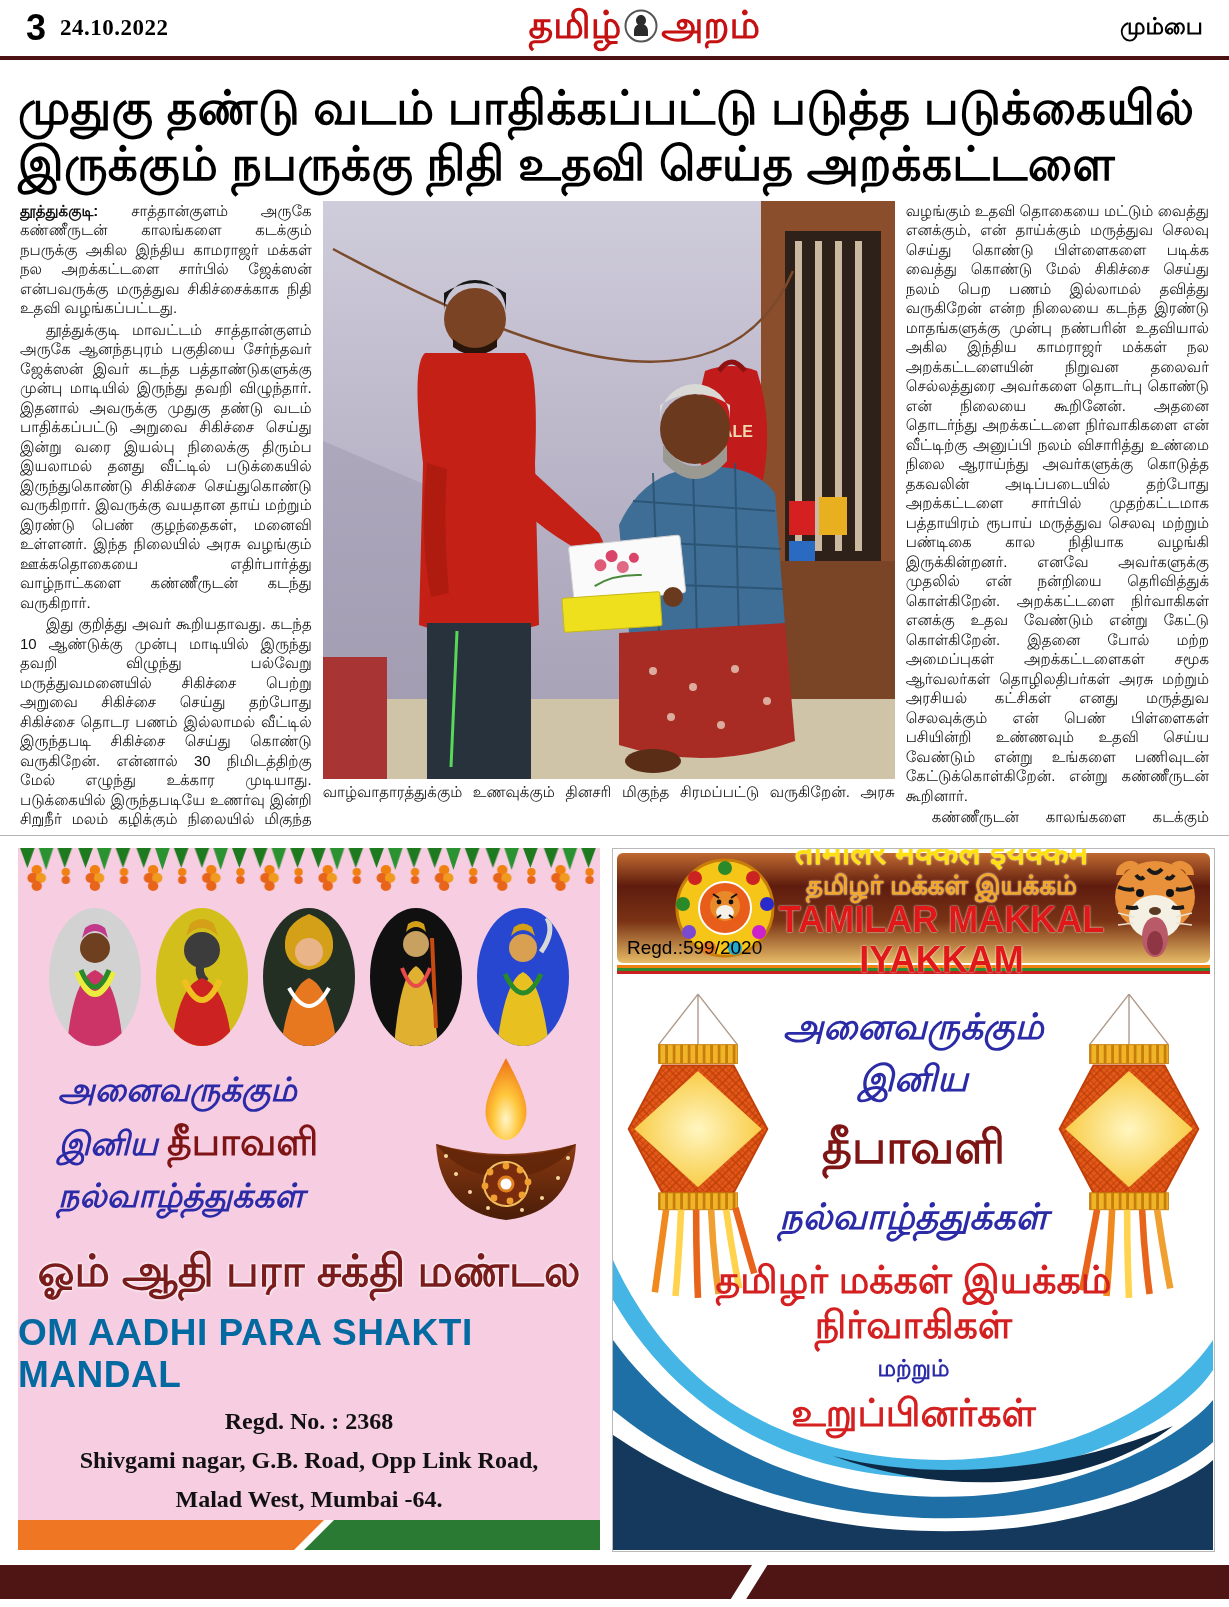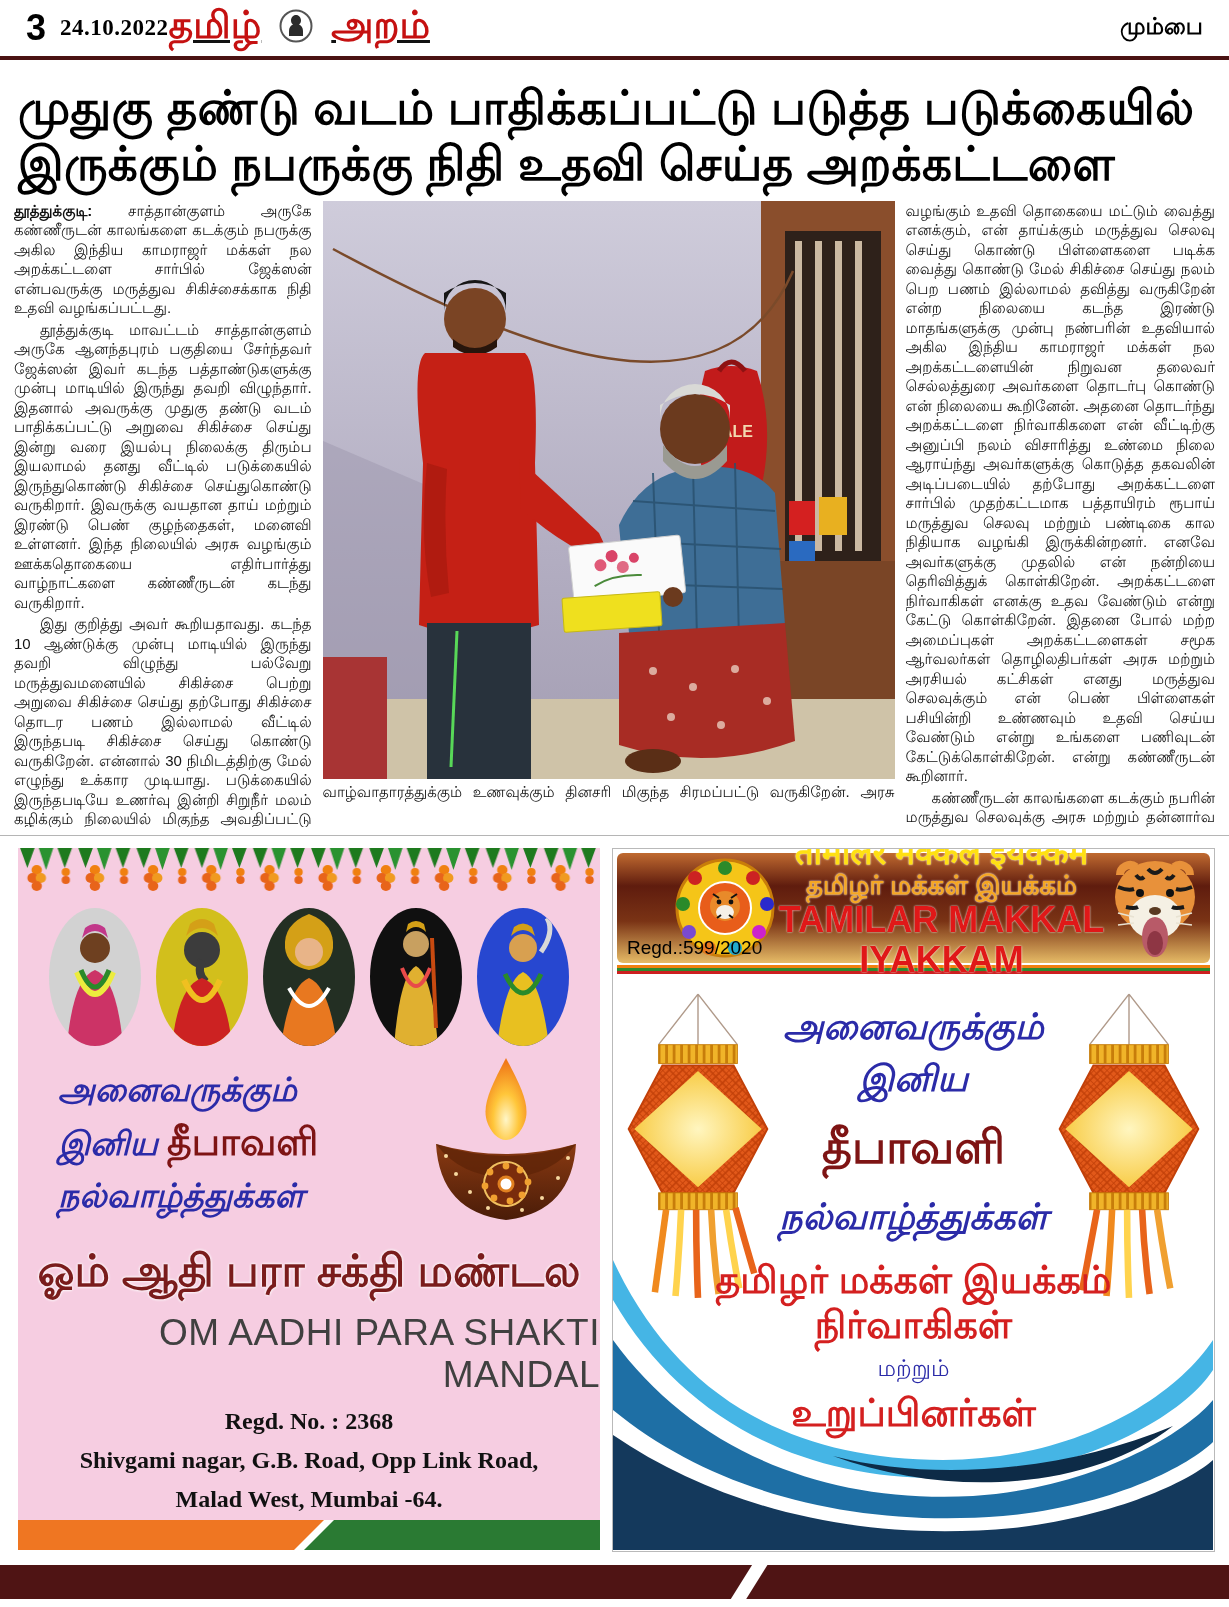--- a/index.html
+++ b/index.html
@@ -4,30 +4,30 @@
 <style>
   html,body{margin:0;padding:0;background:#e8e8e8;}
   .page{position:relative;width:1229px;height:1607px;margin:0 auto;background:#ffffff;
         font-family:"Liberation Sans",sans-serif;color:#111;overflow:hidden;}
 
   
   .masthead-bar{display:flex;align-items:center;height:56px;padding:0 26px;
                 border-bottom:4px solid #4a1212;}
   .pageno{font-size:36px;font-weight:bold;color:#000;margin-right:14px;}
   .hdate{font-size:23px;font-weight:bold;color:#000;letter-spacing:.5px;font-family:Liberation Serif, serif;}
-  .masthead{flex:1;display:flex;align-items:center;gap:18px;text-decoration:underline;}
+  .masthead{flex:1;display:flex;justify-content:center;align-items:center;gap:3px;}
   .masthead .mtxt{font-size:38px;font-weight:bold;color:#c51111;}
   .edition{font-size:23px;font-weight:bold;color:#000;}
 
   
   .headline{padding:20px 18px 2px;}
   .headline h1{margin:0;font-size:47px;line-height:1.2;font-weight:800;color:#000;letter-spacing:.3px;}
 
   
-  .article{display:flex;gap:11px;padding:6px 14px 0;height:626px;overflow:hidden;}
+  .article{display:flex;gap:11px;padding:6px 20px 0;height:626px;overflow:hidden;}
   .col{font-size:15px;line-height:1.3;text-align:justify;overflow:hidden;}
   .col-left{width:302px;}
   .col-right{width:314px;}
   .col p{margin:0 0 2px;}
   .col-left .plist p,.col-right p{text-indent:26px;}
   .col-right p:first-child{text-indent:0;}
   .dateline{font-weight:bold;}
   .center-cell{flex:1;display:flex;flex-direction:column;}
   .photo-frame{height:578px;overflow:hidden;background:#b7b3c4;}
   .cont-line{font-size:15px;margin-top:4px;text-align:justify;text-align-last:justify;
@@ -40,21 +40,21 @@
   .ad-left{position:relative;width:582px;height:702px;background:#f6cde1;overflow:hidden;}
   .toran{display:block;width:100%;height:48px;}
   .deity-row{display:flex;justify-content:center;gap:15px;margin-top:12px;}
   .deity{width:92px;height:138px;border-radius:50%;overflow:hidden;}
   .greet-row{display:flex;align-items:center;padding:6px 10px 0 40px;}
   .greet-col{flex:1;}
   .g-line{font-style:italic;font-weight:bold;color:#2b2ba8;font-size:33px;margin:8px 0;}
   .g-deepavali{color:#7e1414;font-style:normal;font-size:38px;}
   .org-tamil{text-align:center;font-size:44px;font-weight:800;color:#7a1c1c;margin-top:8px;
              text-shadow:0 0 3px #fff,0 0 3px #fff;}
-  .org-eng{text-align:right;font-size:37px;font-weight:400;color:#404040;letter-spacing:.5px;margin-top:10px;}
+  .org-eng{text-align:left;font-size:37px;font-weight:700;color:#0369a1;letter-spacing:.5px;margin-top:10px;}
   .regd-line,.addr-line{text-align:center;font-family:"Liberation Serif",serif;font-weight:bold;
              font-size:24px;color:#111;margin-top:12px;}
   .donate-line{text-align:center;font-weight:bold;font-size:23px;color:#e0218e;margin-top:12px;
              text-shadow:0 0 2px #fff,0 0 3px #fff;}
   .tricolor-strip{position:absolute;left:0;right:0;bottom:0;height:30px;}
 
   
   .ad-right{position:relative;width:601px;height:702px;background:#fff;border:1px solid #b9b9b9;overflow:hidden;}
   .tm-banner{position:relative;height:110px;margin:4px 4px 0;border-radius:6px;
       background:linear-gradient(180deg,#c06a30 0%,#5f1c0e 30%,#7a3315 62%,#e6bb66 100%);
@@ -67,21 +67,21 @@
   .tm-tricolor{height:9px;margin:2px 4px 0;
       background:linear-gradient(180deg,#f08010 0 34%,#2e8b2e 34% 70%,#cc2020 70% 100%);}
   .tm-body{position:relative;height:576px;}
   .lantern{position:absolute;top:6px;width:150px;height:330px;}
   .lantern.left{left:10px;} .lantern.right{right:10px;}
   .tm-greet{position:relative;z-index:2;text-align:center;padding-top:26px;}
   .tm-greet .g1{font-style:italic;font-weight:bold;color:#2b2ba8;font-size:36px;margin:6px 0;}
   .tm-greet .g2{font-weight:800;color:#7e1414;font-size:46px;margin:16px 0;}
   .tm-red{position:relative;z-index:2;text-align:center;margin-top:16px;}
   .tm-red .r{font-size:38px;font-weight:800;color:#d42020;line-height:1.2;}
-  .tm-red .b{font-size:23px;font-weight:normal;color:#2b2ba8;margin:6px 0;}
+  .tm-red .b{font-size:23px;font-weight:bold;color:#2b2ba8;margin:6px 0;}
   .swoosh{position:absolute;left:0;right:0;bottom:0;height:330px;z-index:1;}
 
   
   .bottom-bar{position:absolute;left:0;right:0;bottom:8px;height:34px;background:#4f1414;overflow:hidden;}
   .slash{position:absolute;left:742px;top:-12px;width:13px;height:60px;background:#fff;transform:rotate(32deg);}
 </style>
 </head>
 <body>
 
 <div class="page">

